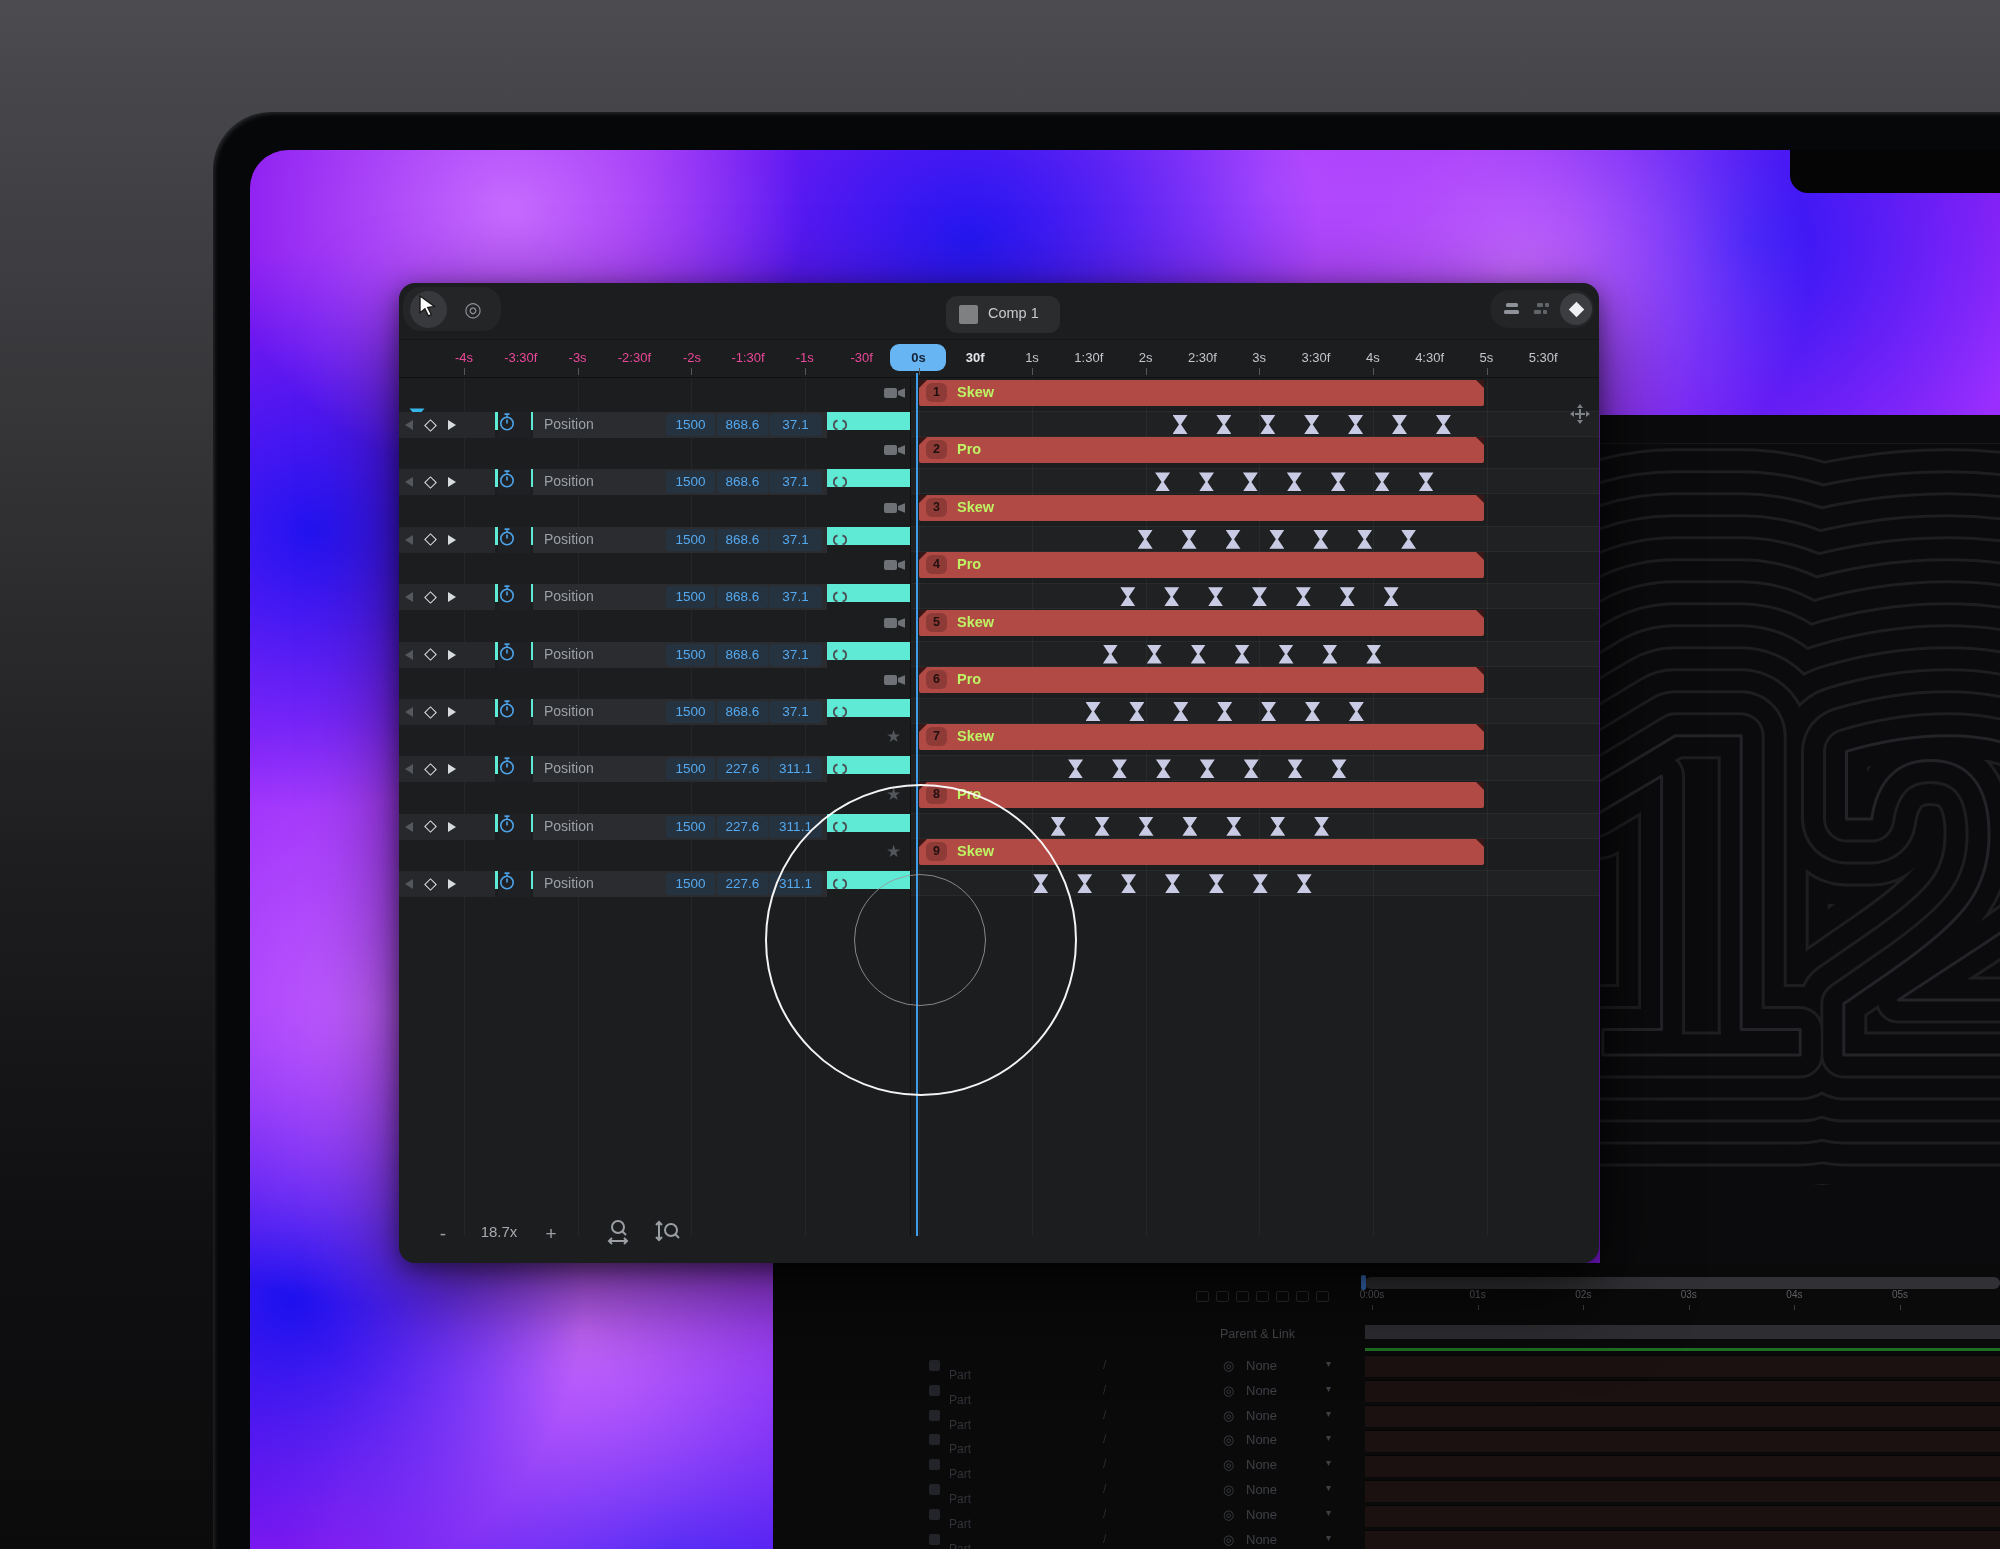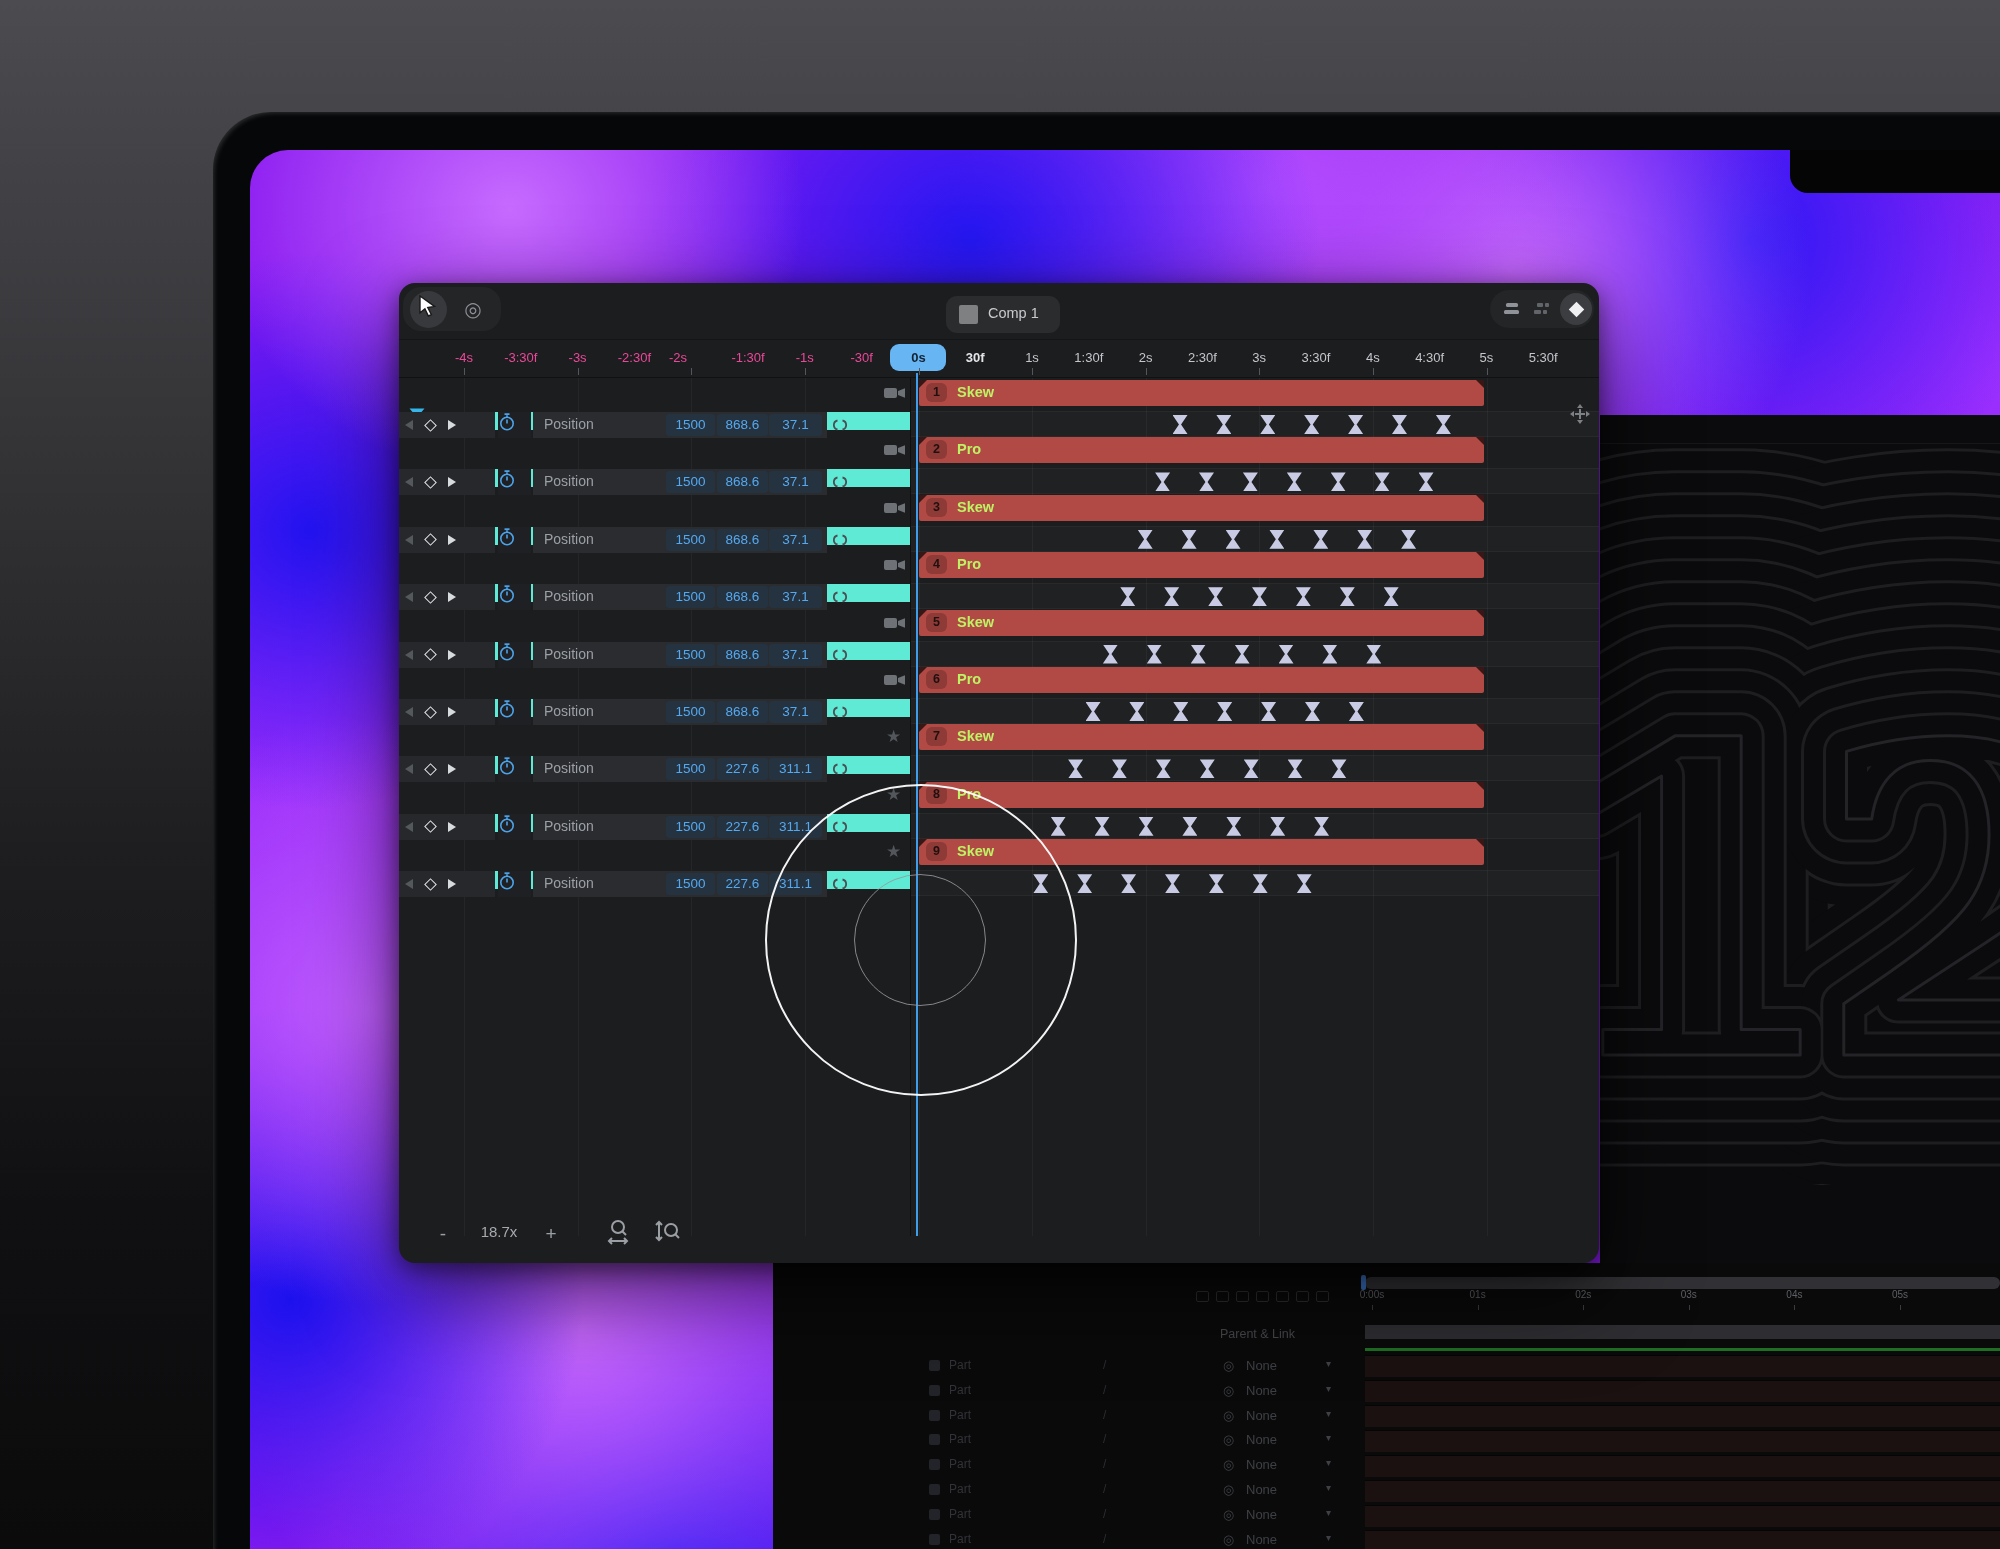--- a/index.html
+++ b/index.html
@@ -47,21 +47,21 @@
   #ae-green{position:absolute;left:592px;top:85px;right:0;height:3px;background:#1e6f23;}
   .ae-band{position:absolute;left:592px;right:0;height:22px;background:#1c1111;border-top:1px solid #050505;}
   #ae-parent{position:absolute;left:447px;top:64px;color:#46474b;font-size:12.5px;}
   .ae-link{position:absolute;left:445px;width:130px;height:18px;color:#3e4045;font-size:13px;}
   .ae-link .pw{position:absolute;left:5px;top:0;font-size:13px;}
   .ae-link .nv{position:absolute;left:28px;top:0;}
   .ae-link .ch{position:absolute;left:108px;top:0;font-size:10px;}
   .ae-colicon{position:absolute;width:13px;height:11px;border:1px solid #2a2b2e;border-radius:2px;}
   .ae-layerrow{position:absolute;left:120px;width:320px;height:16px;color:#323338;font-size:12px;}
   .ae-layerrow .sq{position:absolute;left:36px;top:2px;width:11px;height:11px;background:#232429;border-radius:2px;}
-  .ae-layerrow .nm{position:absolute;left:56px;top:0;}
+  .ae-layerrow .nm{position:absolute;left:56px;top:10px;}
   .ae-layerrow .sl{position:absolute;left:210px;top:0;color:#2c2d31;}
   #ae-marker{position:absolute;left:588px;top:12px;width:5px;height:15px;background:#3a70c0;border-radius:2px;}
 
   
   #panel{position:absolute;left:399px;top:283px;width:1200px;height:980px;background:#1c1d1f;border-radius:16px;
     box-shadow:0 30px 90px rgba(0,0,0,.6),0 6px 24px rgba(0,0,0,.5);overflow:hidden;font-family:"Liberation Sans",sans-serif;}
   #titlebar{position:absolute;left:0;top:0;width:100%;height:57px;border-bottom:1px solid #141517;}
   #cursor-pill{position:absolute;left:4px;top:4px;width:98px;height:44px;background:#242527;border-radius:18px;}
   #cursor-circle{position:absolute;left:7px;top:4px;width:37px;height:37px;border-radius:50%;background:#37393c;}
   #ring-icon{position:absolute;left:58px;top:10px;width:24px;height:24px;color:#8d9094;font-size:20px;line-height:24px;text-align:center;}
@@ -323,21 +323,21 @@
           <path d="M12 22 L9 18 H15 Z"></path>
           <path d="M2 12 L6 9 V15 Z"></path>
           <path d="M22 12 L18 15 V9 Z"></path>
         <rect x="11" y="7" width="2" height="10"></rect>
           <rect x="7" y="11" width="10" height="2"></rect>
       </svg>
     <div class="rlabel dim" style="left: 37px;">-4s</div>
         <div class="rlabel dim" style="left: 93.8px;">-3:30f</div>
         <div class="rlabel dim" style="left: 150.6px;">-3s</div>
         <div class="rlabel dim" style="left: 207.4px;">-2:30f</div>
-        <div class="rlabel dim" style="left: 251px;">-2s</div>
+        <div class="rlabel dim" style="left: 265px;">-2s</div>
         <div class="rlabel dim" style="left: 321px;">-1:30f</div>
         <div class="rlabel dim" style="left: 377.8px;">-1s</div>
         <div class="rlabel dim" style="left: 434.6px;">-30f</div>
         <div class="rlabel active" style="left: 491.4px;">0s</div>
         <div class="rlabel bright" style="left: 548.2px;">30f</div>
         <div class="rlabel" style="left: 605px;">1s</div>
         <div class="rlabel" style="left: 661.8px;">1:30f</div>
         <div class="rlabel" style="left: 718.6px;">2s</div>
         <div class="rlabel" style="left: 775.4px;">2:30f</div>
         <div class="rlabel" style="left: 832.2px;">3s</div>

